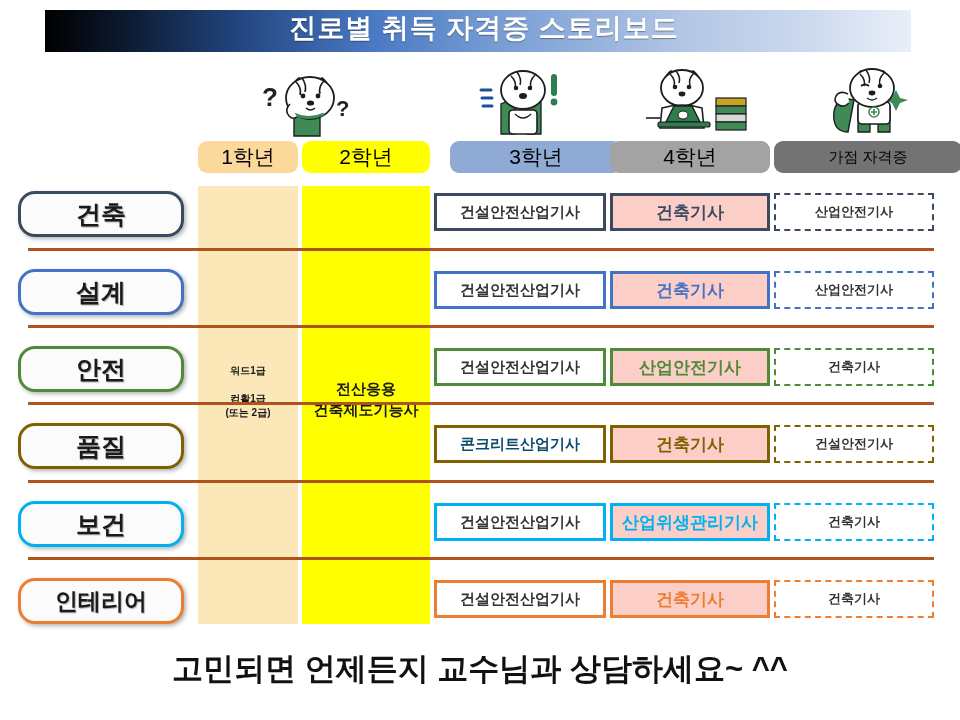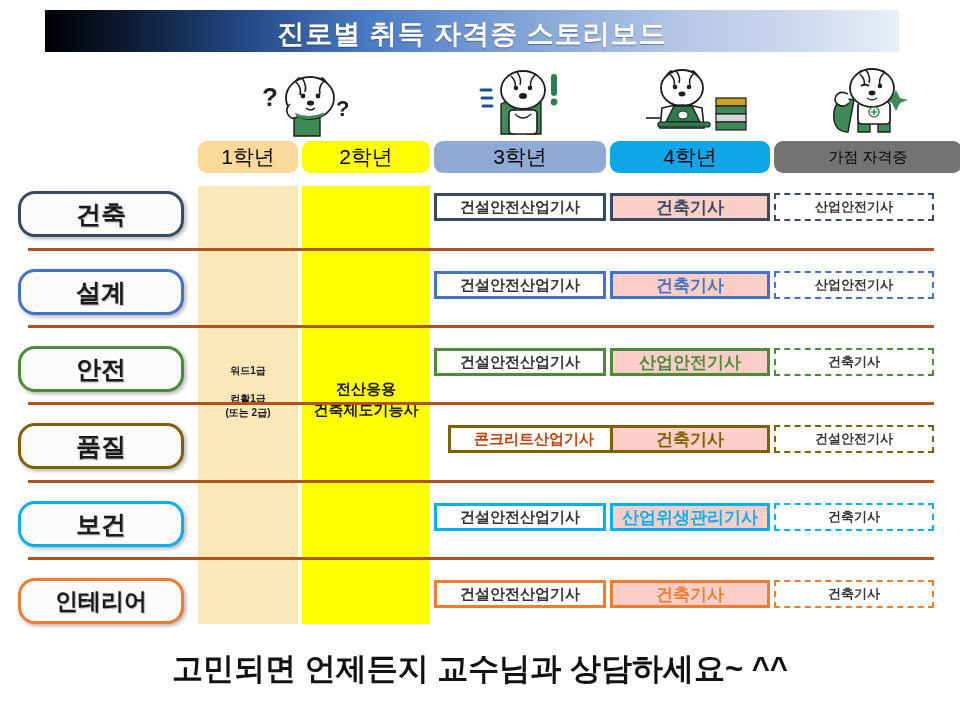--- a/index.html
+++ b/index.html
@@ -25,22 +25,23 @@
     background: linear-gradient(to right,
         #000000 0%,
         #0d1c33 10%,
         #21447e 22%,
         #4a7ac4 38%,
         #7fa3d6 55%,
         #b6c8e6 75%,
         #ccd9ee 88%,
         #e9eff8 100%);
     display: flex;
-    align-items: flex-end;
+    align-items: flex-start;
     justify-content: center;
+    padding-left: 12px;
   }
   #title-text {
     color: #ffffff;
     font-size: 27px;
     font-weight: bold;
     letter-spacing: 1px;
     white-space: nowrap;
     text-shadow: 0 1px 1px rgba(0,0,0,0.35);
   }
 
@@ -72,22 +73,22 @@
     display: flex;
     align-items: center;
     justify-content: center;
     font-weight: normal;
     color: #000000;
     box-sizing: border-box;
     border-radius: 9px;
   }
   #hdr-y1 { left: 198px; width: 100px; background: #fbd99b; font-size: 21px; }
   #hdr-y2 { left: 302px; width: 128px; background: #ffff00; font-size: 21px; }
-  #hdr-y3 { left: 434px; width: 172px; background: #8faad4; font-size: 21px; }
-  #hdr-y4 { left: 610px; width: 160px; background: #0ea5e9; font-size: 21px; }
+  #hdr-y3 { left: 450px; width: 172px; background: #8faad4; font-size: 21px; }
+  #hdr-y4 { left: 610px; width: 160px; background: #a3a3a3; font-size: 21px; }
   #hdr-bonus { left: 774px; width: 188px; background: #737373; font-size: 15px; }
 
   
   .row-rule {
     position: absolute;
     left: 28px;
     width: 906px;
     height: 3px;
     background: #b0541f;
   }
@@ -129,21 +130,21 @@
     font-size: 10px;
   }
   #y2-text {
     left: 302px; width: 128px; top: 378px;
     font-size: 15px;
   }
 
   
   .cell {
     position: absolute;
-    height: 28px;
+    height: 38px;
     display: flex;
     align-items: center;
     justify-content: center;
     box-sizing: border-box;
     font-weight: bold;
     font-family: Liberation Serif, serif;
   }
   .cell-y3 {
     left: 434px;
     width: 172px;
@@ -308,21 +309,21 @@
     <div class="cell cell-bonus" style="top: 271px; border-color: rgb(68, 114, 196);">산업안전기사</div>
     <div class="cat-pill" style="top: 346px; border-color: rgb(78, 138, 58);">
       <span>안전</span>
     </div>
     <div class="cell cell-y3" style="top: 348px; border-color: rgb(78, 138, 58); color: rgb(51, 51, 51);">건설안전산업기사</div>
     <div class="cell cell-y4" style="top: 348px; border-color: rgb(78, 138, 58); background: rgb(251, 207, 200); color: rgb(78, 138, 58);">산업안전기사</div>
     <div class="cell cell-bonus" style="top: 348px; border-color: rgb(78, 138, 58);">건축기사</div>
     <div class="cat-pill" style="top: 423px; border-color: rgb(128, 96, 0);">
       <span>품질</span>
     </div>
-    <div class="cell cell-y3" style="top: 425px; border-color: rgb(128, 96, 0); color: #c2410c; margin-left: 14px;">콘크리트산업기사</div>
+    <div class="cell cell-y3" style="top: 425px; border-color: rgb(128, 96, 0); color: #0c4a6e;">콘크리트산업기사</div>
     <div class="cell cell-y4" style="top: 425px; border-color: rgb(128, 96, 0); background: rgb(251, 207, 200); color: rgb(128, 96, 0);">건축기사</div>
     <div class="cell cell-bonus" style="top: 425px; border-color: rgb(128, 96, 0);">건설안전기사</div>
     <div class="cat-pill" style="top: 501px; border-color: rgb(0, 176, 240);">
       <span>보건</span>
     </div>
     <div class="cell cell-y3" style="top: 503px; border-color: rgb(0, 176, 240); color: rgb(51, 51, 51);">건설안전산업기사</div>
     <div class="cell cell-y4" style="top: 503px; border-color: rgb(0, 176, 240); background: rgb(251, 207, 200); color: rgb(0, 176, 240);">산업위생관리기사</div>
     <div class="cell cell-bonus" style="top: 503px; border-color: rgb(0, 176, 240);">건축기사</div>
     <div class="cat-pill narrow" style="top: 578px; border-color: rgb(237, 125, 49);">
       <span>인테리어</span>

